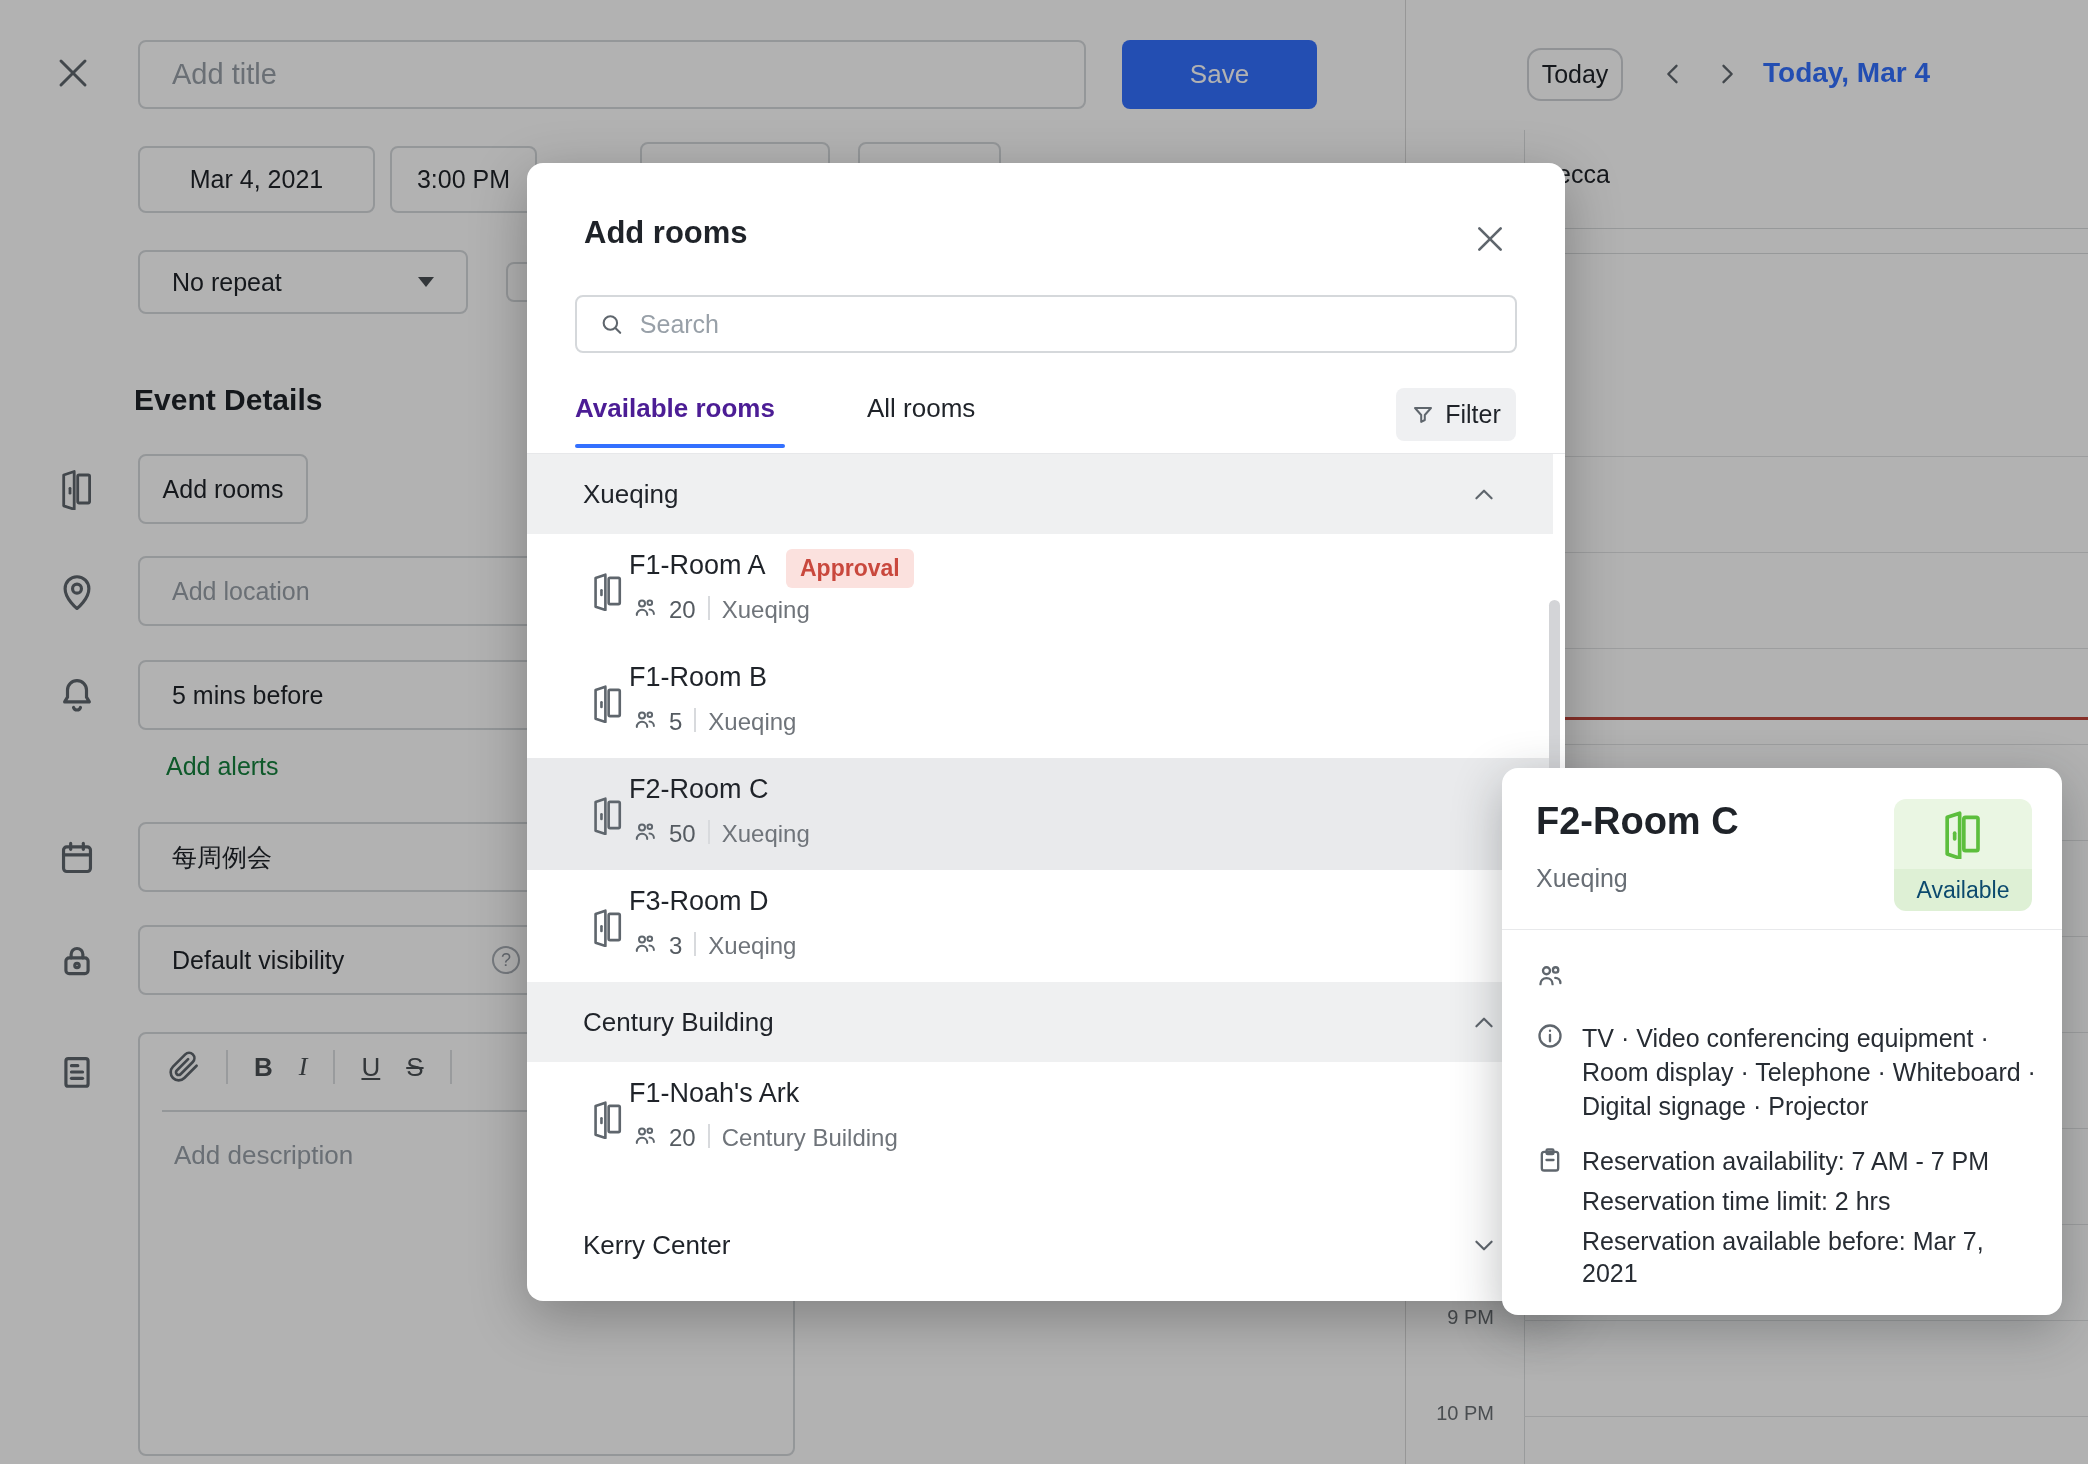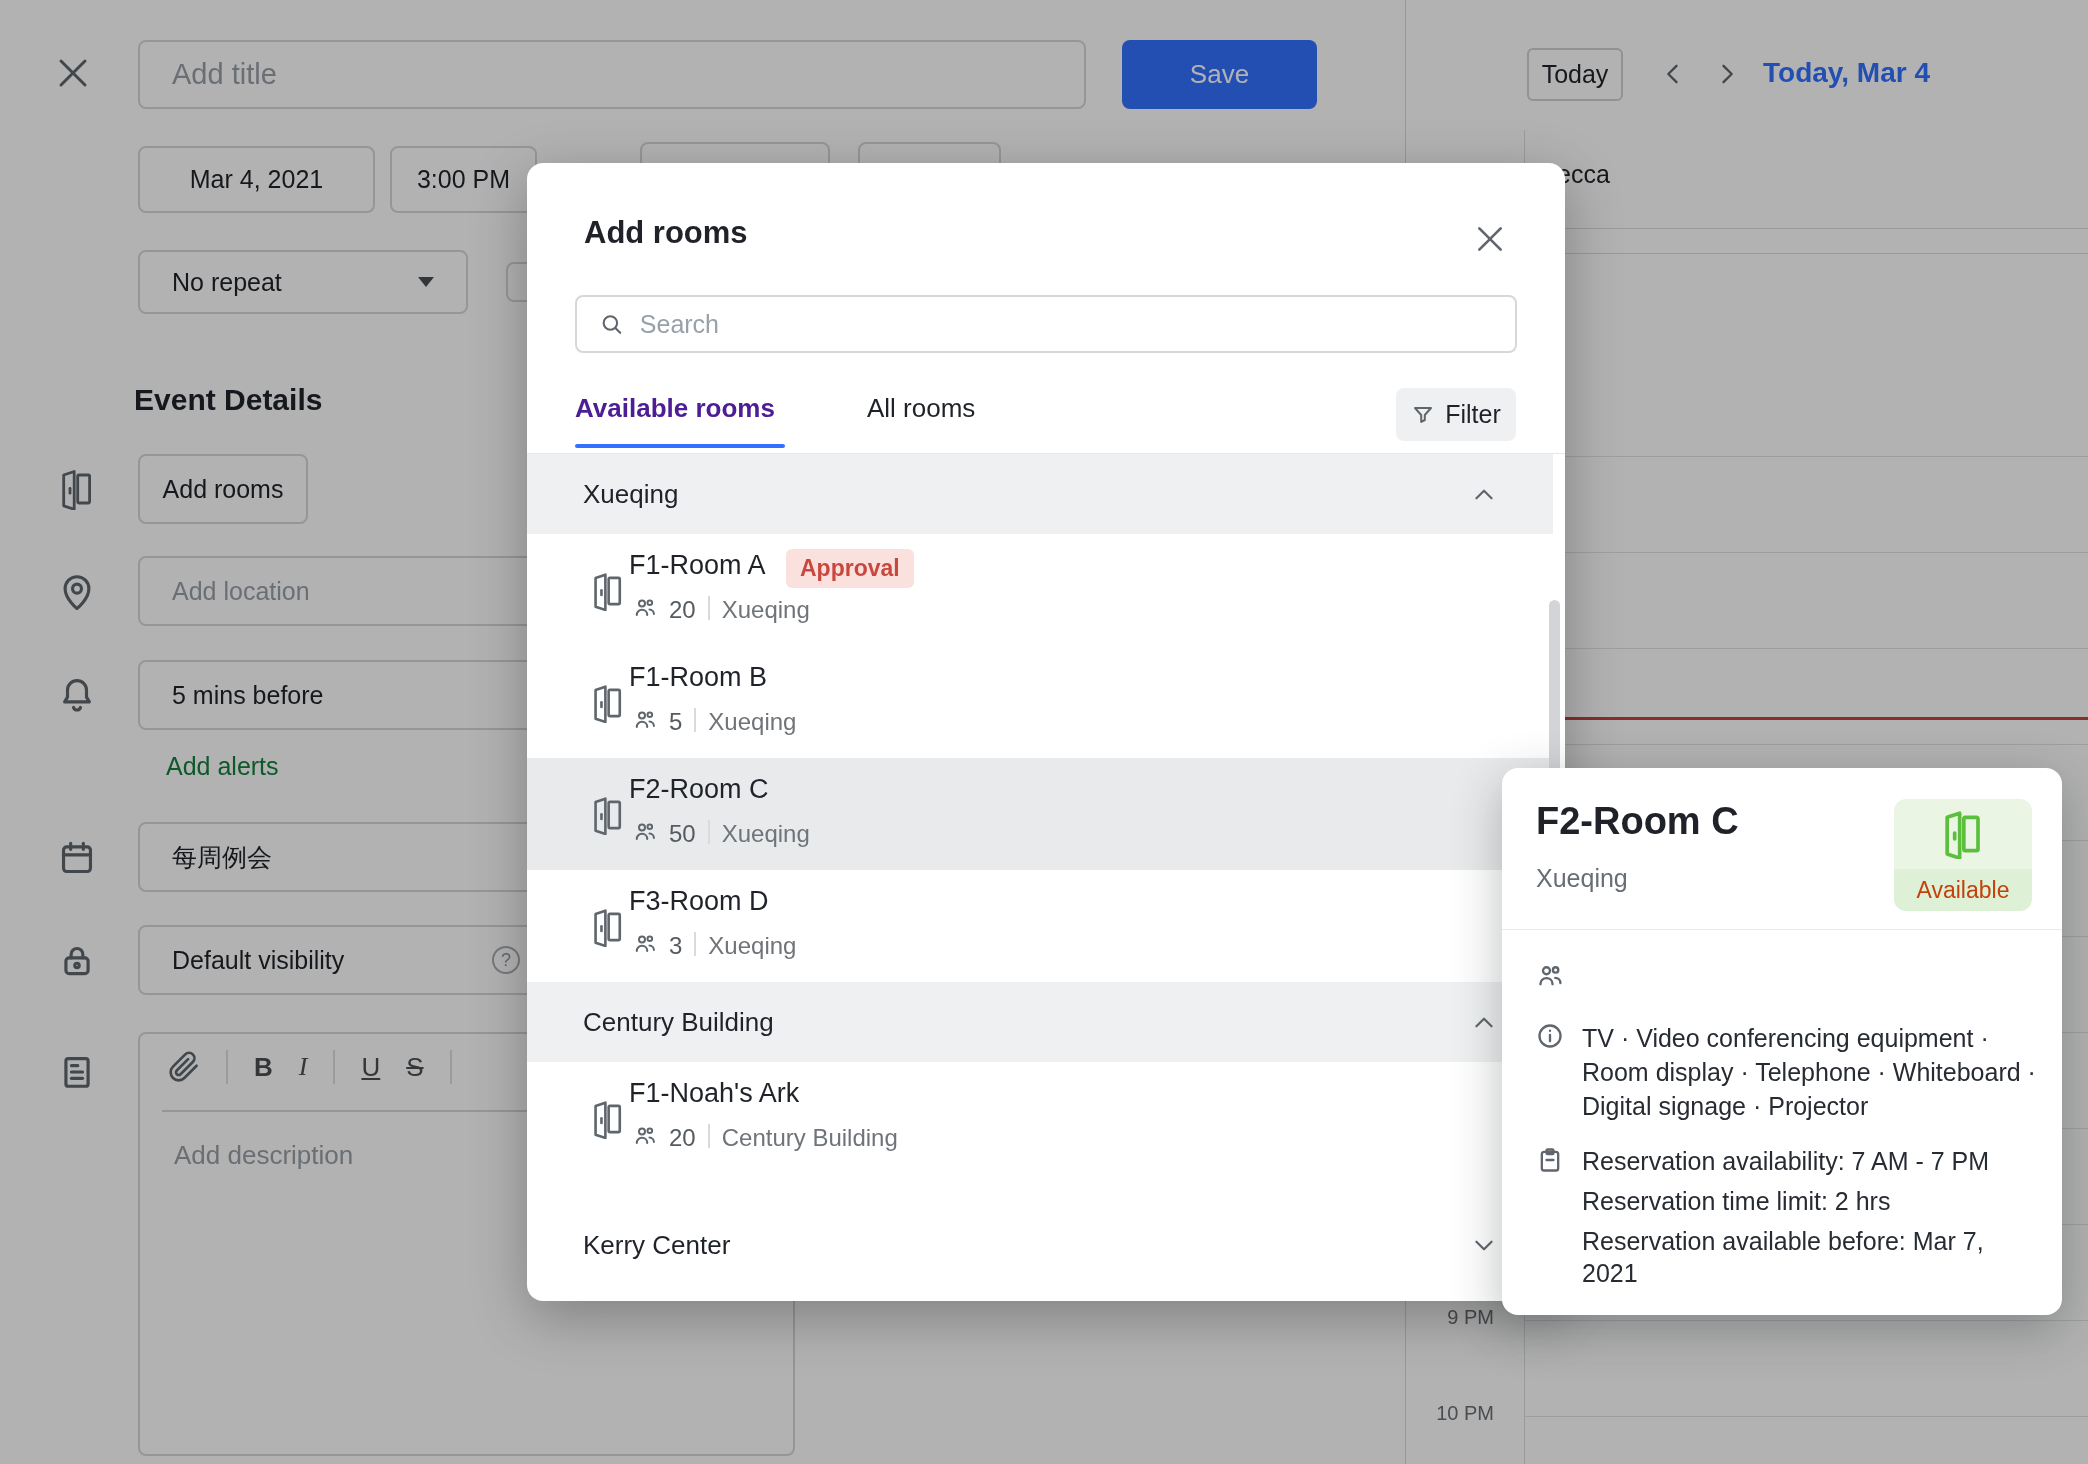--- a/index.html
+++ b/index.html
@@ -43,21 +43,21 @@
          padding:6px 14px;display:inline-block;}
   .room-row.hl{background:#e9eaec;}
   
   #tooltip{position:absolute;left:1502px;top:768px;width:560px;height:547px;background:#fff;
          border-radius:16px;z-index:50;box-shadow:0 14px 50px rgba(31,35,41,.30);}
   .tt-title{font-size:38px;font-weight:700;color:#1f2329;}
   .tt-sub{font-size:25px;color:#686e75;}
   .tt-badge{border-radius:12px;overflow:hidden;width:138px;}
   .tt-badge .ic{height:70px;background:#eaf6e3;display:flex;align-items:center;justify-content:center;}
   .tt-badge .lb{height:42px;background:#def0d5;display:flex;align-items:center;justify-content:center;
-         font-size:23px;color:#c2410c;}
+         font-size:23px;color:#0c4a6e;}
   .tt-row{position:absolute;left:80px;width:455px;font-size:25px;color:#272c33;line-height:34px;}
   .tt-icon{position:absolute;left:34px;}
 </style>
 </head>
 <body>
 
 <div id="stage">
 
   <div class="abs" style="left:0;top:0;width:1405px;height:1464px;background:#fff;">
 
@@ -156,21 +156,21 @@
         <span class="tbtn" style="text-decoration:underline;">U</span>
         <span class="tbtn" style="text-decoration:line-through;">S</span>
         <span class="tdiv"></span>
       </div>
       <div class="abs" style="left:22px;top:76px;width:615px;height:2px;background:#d5d8db;"></div>
       <div class="abs ph" style="left:34px;top:106px;font-size:26px;">Add description</div>
     </div>
   </div>
 
   <div class="abs" style="left:1405px;top:0;width:683px;height:1464px;background:#fff;border-left:1px solid #d8d8d8;">
-    <button class="abs" style="left:121px;top:48px;width:96px;height:53px;background:#fff;border:2px solid #cfd2d6;border-radius:6px;font-size:25px;color:#1f2329;"><span>Today</span></button>
+    <button class="abs" style="left:121px;top:48px;width:96px;height:53px;background:#fff;border:2px solid #cfd2d6;border-radius:14px;font-size:25px;color:#1f2329;"><span>Today</span></button>
     <svg class="abs icon" style="left:253px;top:60px;" width="28" height="28" viewBox="0 0 24 24" stroke="#4a4f54" stroke-width="2.4">
         <polyline points="15 5 8 12 15 19"></polyline>
       </svg>
     <svg class="abs icon" style="left:307px;top:60px;" width="28" height="28" viewBox="0 0 24 24" stroke="#4a4f54" stroke-width="2.4">
         <polyline points="9 5 16 12 9 19"></polyline>
       </svg>
     <div class="abs" style="left:357px;top:57px;font-size:28px;font-weight:700;color:#3370ff;">Today, Mar 4</div>
 
     <div class="abs" style="left:118px;top:130px;width:1px;height:1334px;background:#dcdee0;"></div>
     <div class="abs" style="left:151px;top:160px;font-size:25px;color:#1f2329;">ecca</div>

